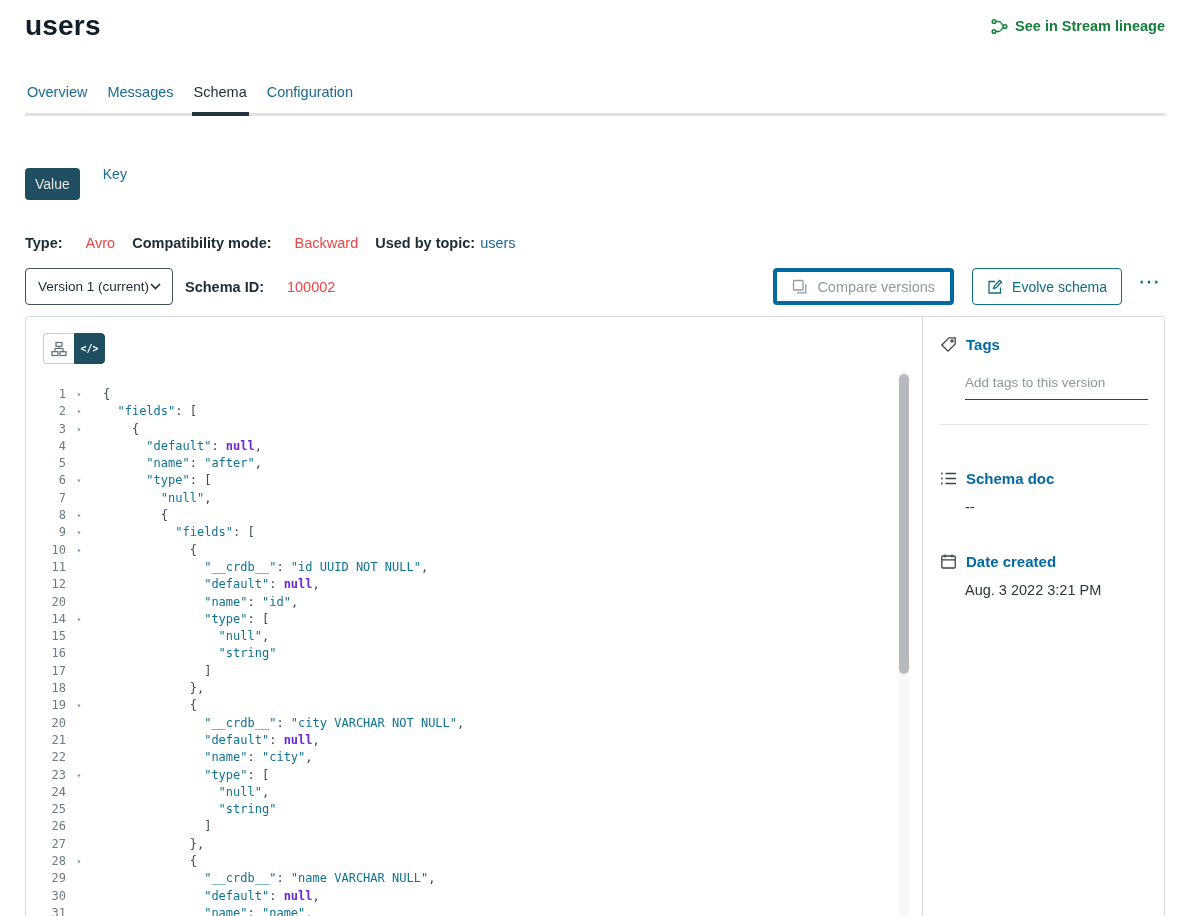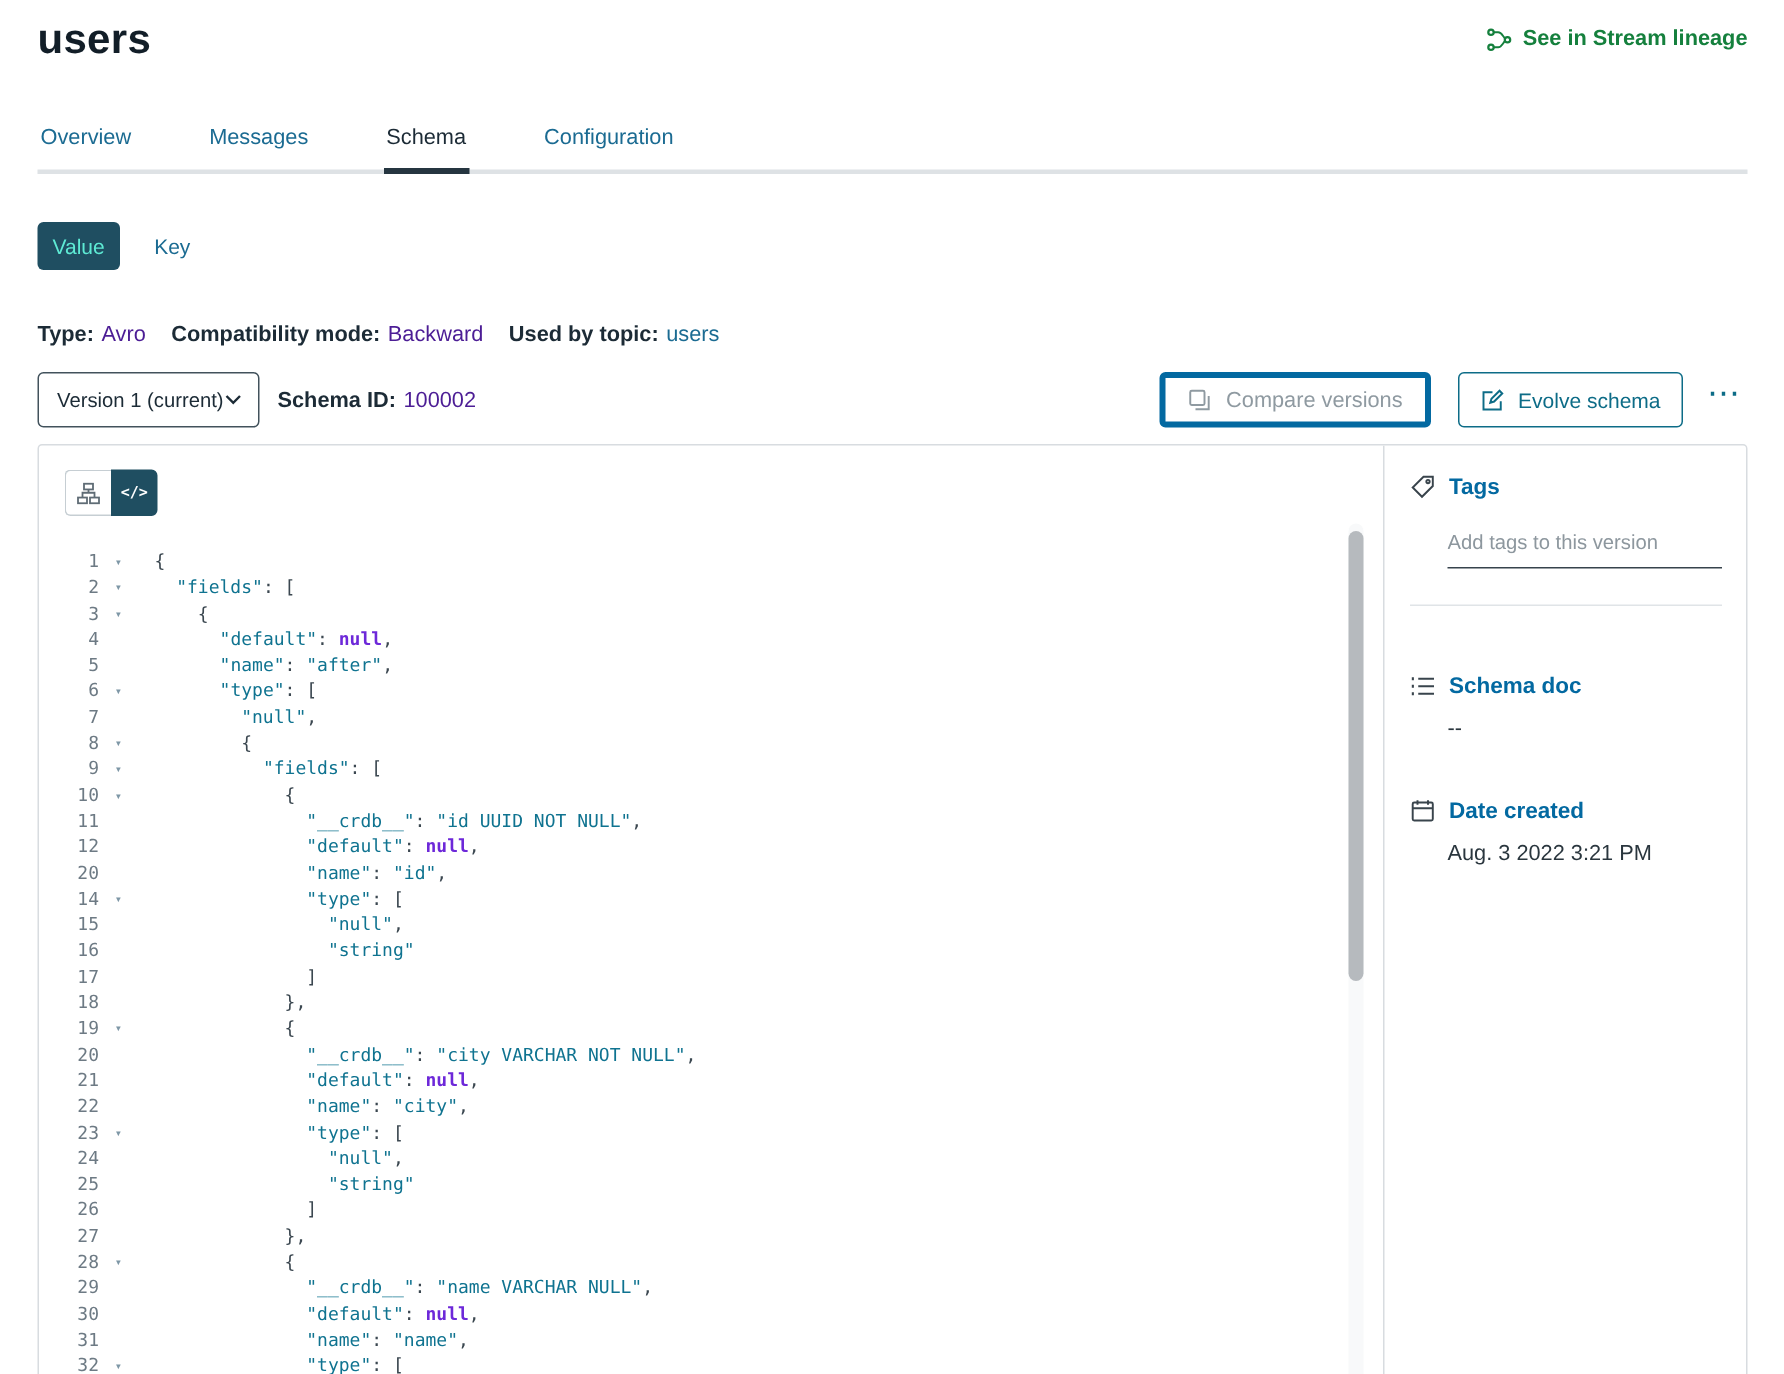--- a/index.html
+++ b/index.html
@@ -7,35 +7,35 @@
   body { font-family: "Liberation Sans", sans-serif; color: #1c2b36; }
   .page { padding: 0 24px 0 25px; }
 
   
   .header { display: flex; justify-content: space-between; align-items: center; padding-top: 8px; height: 44px; }
   .title { font-size: 28px; font-weight: 800; letter-spacing: .2px; color: #121e28; }
   .lineage-link { display: flex; align-items: center; gap: 7px; color: #15803d; font-size: 14.5px; font-weight: 600; text-decoration: none; cursor: pointer; }
   .icon16 { display: inline-flex; align-items: center; justify-content: center; }
 
   
-  .tabs { display: flex; gap: 48px; margin-top: 40px; border-bottom: 3px solid #dee2e5; }
+  .tabs { display: flex; gap: 16px; margin-top: 40px; border-bottom: 3px solid #dee2e5; }
   .tab { font-size: 14.5px; color: #1b6b92; padding: 0 2px 13px; position: relative; cursor: pointer; }
   .tab.active { color: #1c2b36; }
   .tab.active::after { content: ""; position: absolute; left: 0; right: 0; bottom: -3px; height: 4px; background: #253540; }
 
   
   .toggle-row { margin-top: 32px; display: flex; align-items: center; }
-  .btn-value { background: #1f4e61; color: #5eead4; border: none; border-radius: 4px; padding: 8px 10px; font-size: 14px; font-family: inherit; cursor: pointer; }
+  .btn-value { background: #1f4e61; color: #e5e5e5; border: none; border-radius: 4px; padding: 8px 10px; font-size: 14px; font-family: inherit; cursor: pointer; margin-top: 20px; }
   .btn-key { background: none; border: none; color: #1b6b92; font-size: 14px; margin-left: 23px; font-family: inherit; cursor: pointer; }
 
   
   .meta-row { margin-top: 35px; font-size: 14.5px; display: flex; align-items: center; }
   .meta-item { margin-right: 17px; }
   .meta-label { font-weight: 700; }
-  .meta-value { margin-left: 5px; color: #4c1d95; }
+  .meta-value { margin-left: 23px; color: #ef4444; }
   .meta-link { margin-left: 5px; color: #1b6b92; text-decoration: none; cursor: pointer; }
 
   
   .controls-row { margin-top: 17px; display: flex; align-items: center; }
   .select { width: 148px; height: 37px; border: 1px solid #42525c; border-radius: 4px; display: flex; align-items: center; justify-content: space-between; padding: 0 11px 0 12px; font-size: 13.5px; cursor: pointer; background: #fff; }
   .schema-id { margin-left: 12px; font-size: 14.5px; }
   .spacer { flex: 1; }
   .btn-compare { height: 37px; padding: 0 15px; border: 4px solid #0369a1; border-radius: 4px; background: #fff; color: #8f9aa1; font-size: 14.5px; display: flex; align-items: center; gap: 9px; font-family: inherit; cursor: pointer; }
   .btn-evolve { height: 37px; margin-left: 18px; padding: 0 14px; border: 1px solid #0d6c87; border-radius: 4px; background: #fff; color: #0d6c87; font-size: 14px; display: flex; align-items: center; gap: 9px; font-family: inherit; cursor: pointer; }
   .btn-more { margin-left: 12px; border: none; background: none; color: #0d6c87; font-size: 22px; line-height: 1; padding: 0 4px 10px; font-family: inherit; cursor: pointer; letter-spacing: 1px; }

